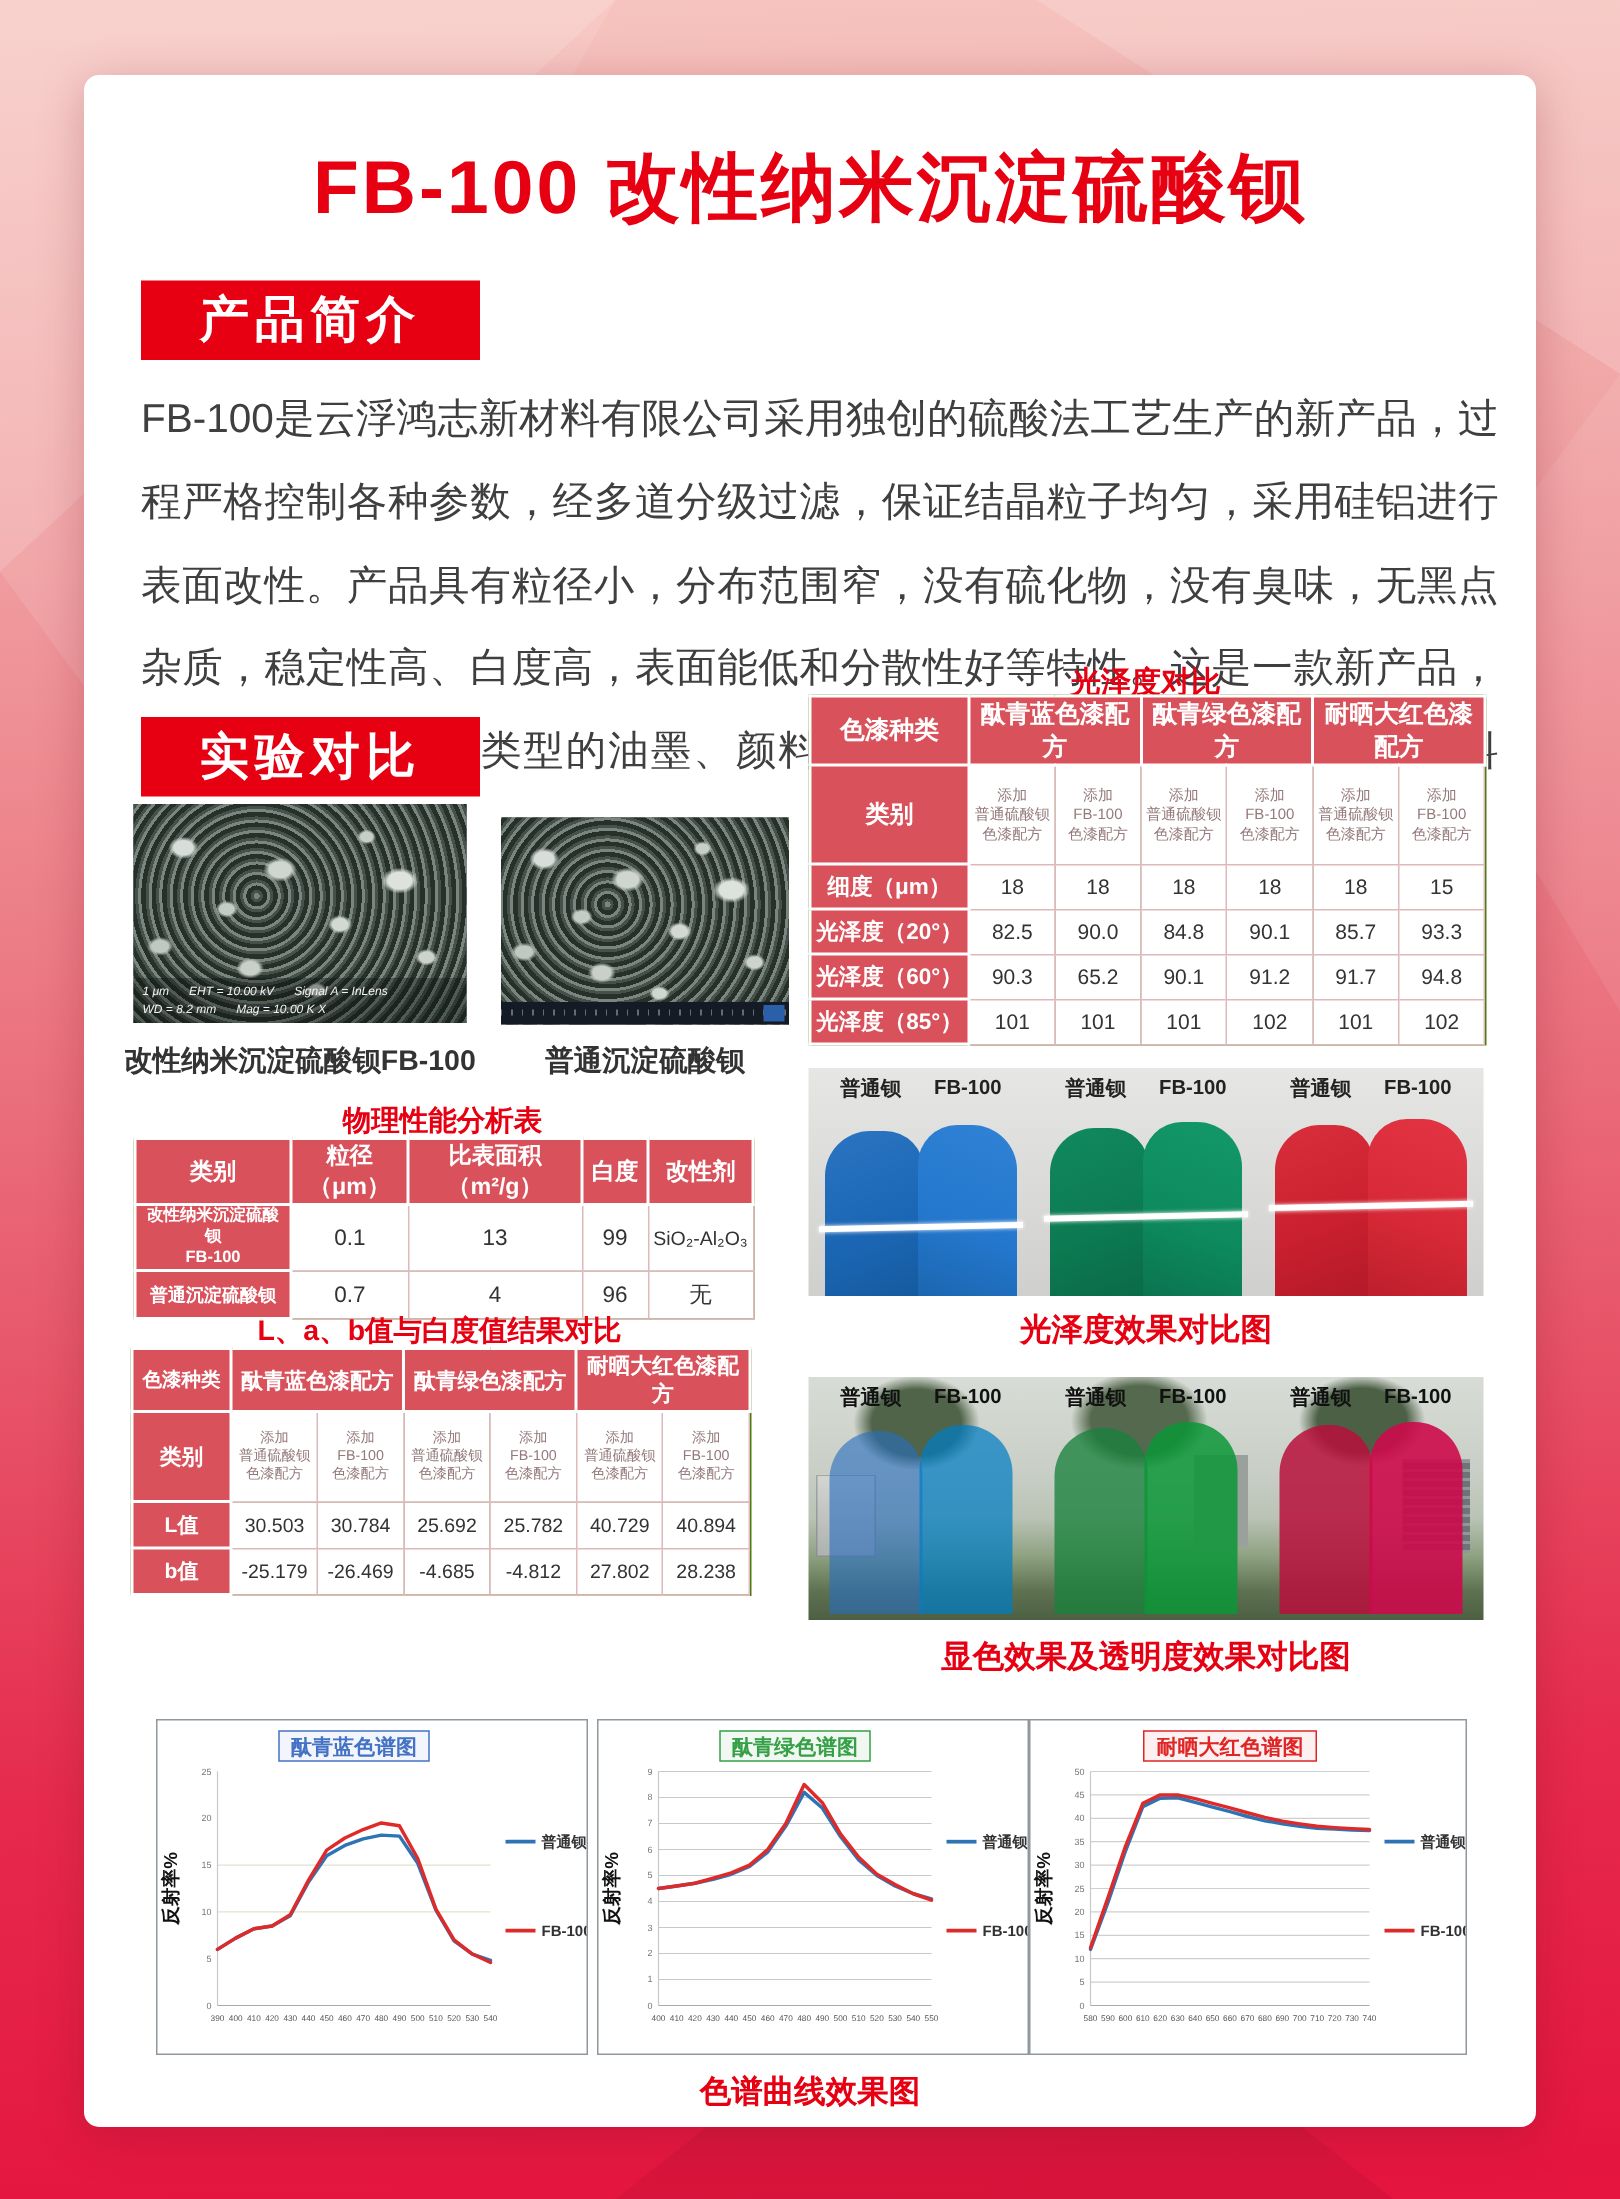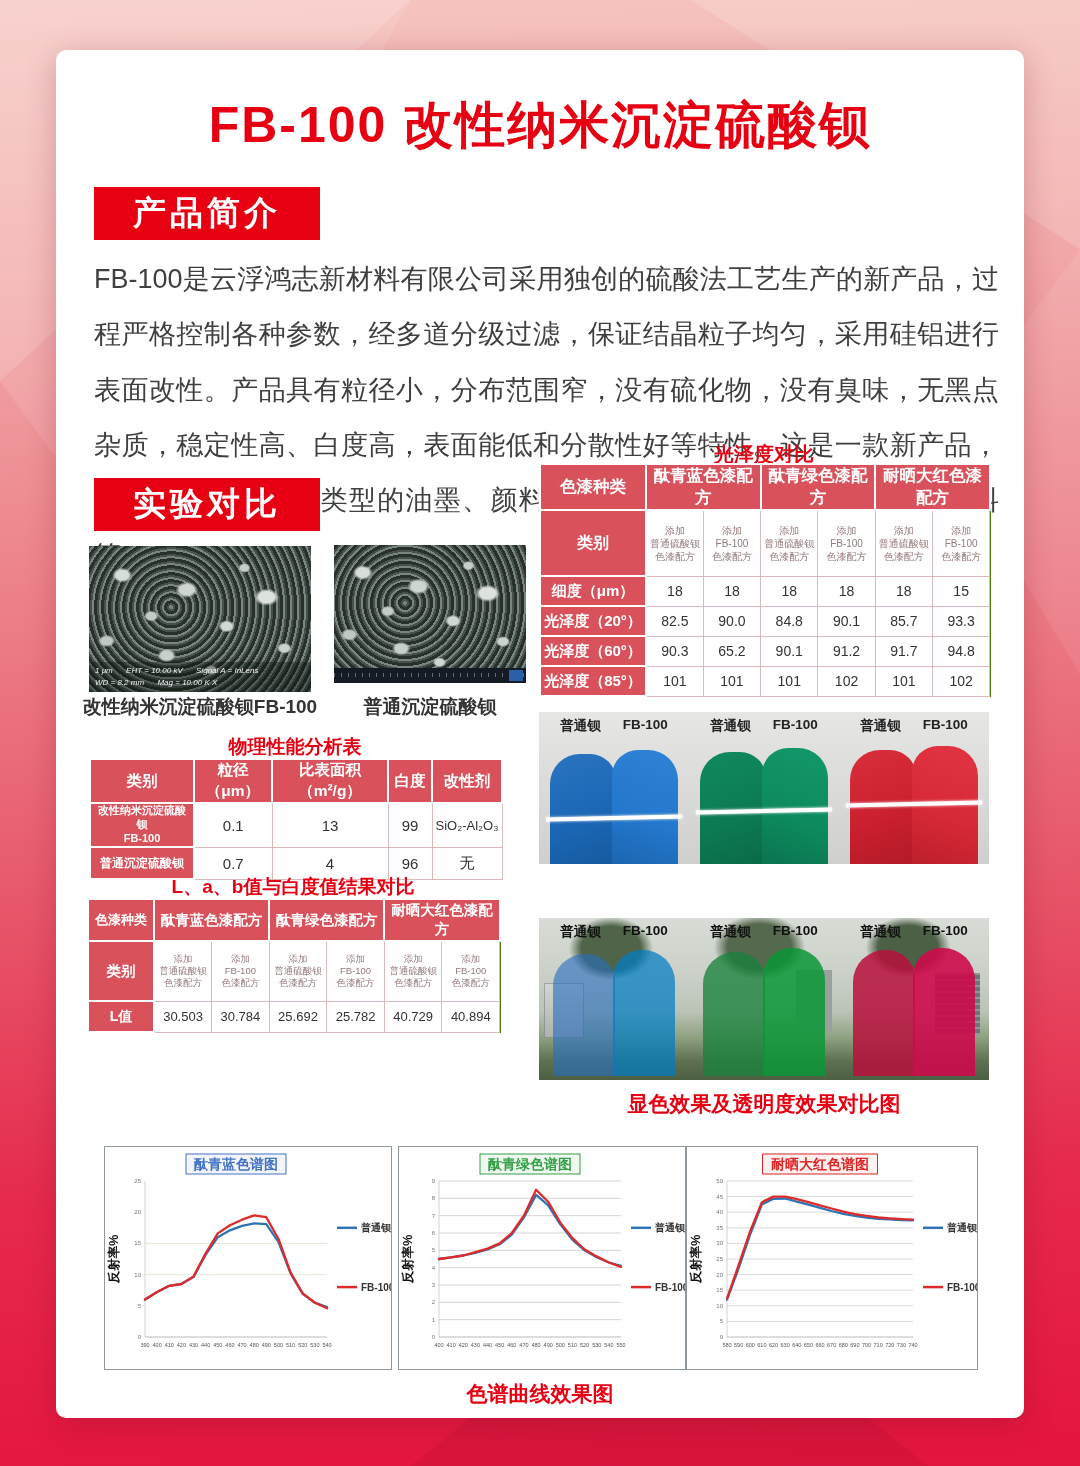--- a/index.html
+++ b/index.html
@@ -163,21 +163,21 @@
       <td class="val">101</td>
       <td class="val">102</td>
       <td class="val">101</td>
       <td class="val">102</td>
     </tr>
   </tbody>
     </table>
 
   <div class="abs badge" style="left:38px;top:428px;width:226px;height:53px;">实验对比</div>
 
-  <div class="abs sem" style="left:33px;top:496px;width:222px;height:146px;">
+  <div class="abs sem" style="left:33px;top:486px;width:222px;height:146px;">
     <div class="sem-meta">
       <div style="white-space:pre;">1 μm      EHT = 10.00 kV      Signal A = InLens</div>
       <div style="white-space:pre;">WD = 8.2 mm      Mag = 10.00 K X</div>
     </div>
   </div>
   <div class="abs sem" style="left:278px;top:495px;width:192px;height:138px;">
     <div class="sem-bar">
         <span class="zeiss"></span>
       </div>
   </div>
@@ -255,20 +255,29 @@
     </tr>
     <tr class="data">
       <th>L值</th>
       <td class="val">30.503</td>
       <td class="val">30.784</td>
       <td class="val">25.692</td>
       <td class="val">25.782</td>
       <td class="val">40.729</td>
       <td class="val">40.894</td>
     </tr>
+    <tr class="data">
+      <th>b值</th>
+      <td class="val">-25.179</td>
+      <td class="val">-26.469</td>
+      <td class="val">-4.685</td>
+      <td class="val">-4.812</td>
+      <td class="val">27.802</td>
+      <td class="val">28.238</td>
+    </tr>
   </tbody>
     </table>
 
   <div class="abs photo photo1" style="left:483px;top:662px;width:450px;height:152px;">
     <div class="third" style="left:0;">
       <div class="labels">
           <span>普通钡</span>
           <span>FB-100</span>
         </div>
       <div class="pair">
@@ -293,20 +302,21 @@
           <span>普通钡</span>
           <span>FB-100</span>
         </div>
       <div class="pair">
         <div class="tongue" style="left:0;width:66px;height:114px;border-radius:30px 26px 0 0;background:linear-gradient(160deg,#d92f3c,#c91f2e 60%,#b31a28);"></div>
         <div class="tongue" style="right:0;width:66px;height:118px;border-radius:26px 30px 0 0;background:linear-gradient(200deg,#e23442,#d62836 60%,#bd1f2c);"></div>
         <div class="stripe" style="top:46%;"></div>
       </div>
     </div>
   </div>
+  <div class="abs fig-cap" style="left:483px;top:822px;width:450px;">光泽度效果对比图</div>
 
   <div class="abs photo photo2" style="left:483px;top:868px;width:450px;height:162px;">
     <div class="tree" style="left:4%;top:-6%;width:24%;height:50%;background:radial-gradient(closest-side,#4f6449 0 55%,rgba(79,100,73,0) 78%);"></div>
     <div class="tree" style="left:36%;top:-8%;width:26%;height:52%;background:radial-gradient(closest-side,#55694e 0 55%,rgba(85,105,78,0) 78%);"></div>
     <div class="tree" style="left:70%;top:-6%;width:24%;height:48%;background:radial-gradient(closest-side,#4c6046 0 55%,rgba(76,96,70,0) 78%);"></div>
     <div class="bld" style="left:1%;top:40%;width:9%;height:34%;background:linear-gradient(#d3d6d2,#aeb2ae);box-shadow:inset 0 0 0 1px rgba(90,95,90,.4);"></div>
     <div class="bld" style="left:57%;top:32%;width:8%;height:38%;background:#9aa09c;"></div>
     <div class="bld" style="right:2%;top:34%;width:10%;height:38%;background:#6d7478;background-image:repeating-linear-gradient(0deg,rgba(255,255,255,.25) 0 2px,transparent 2px 6px);"></div>
     <div class="third" style="left:0;">
       <div class="labels dark">

